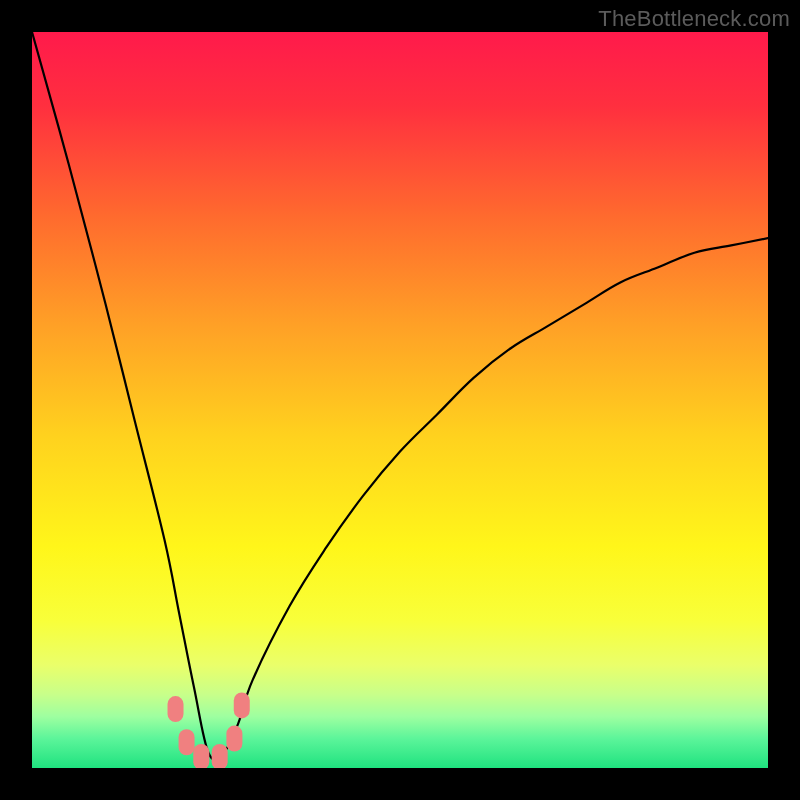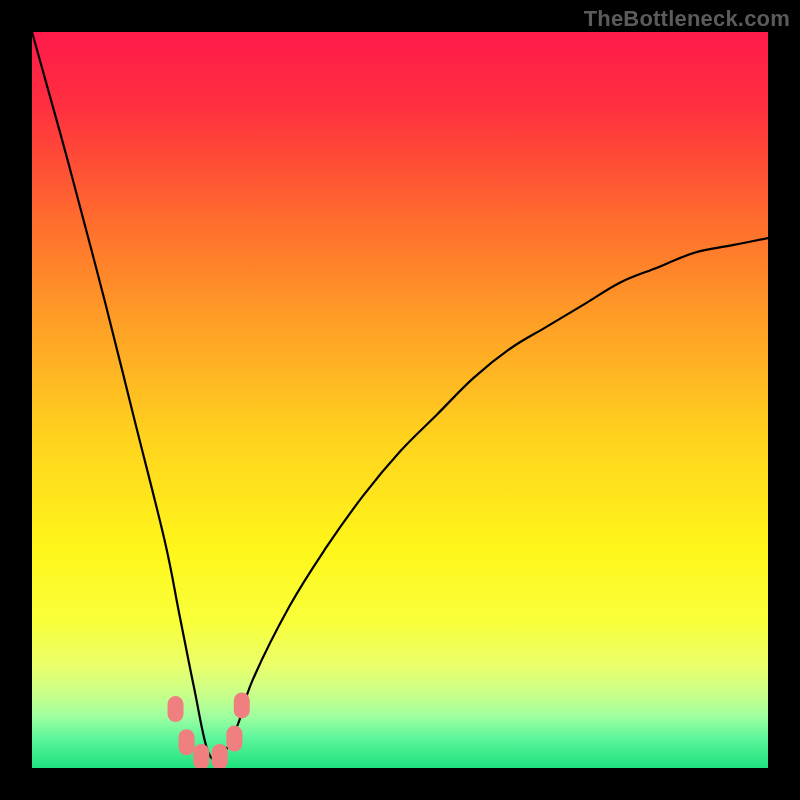--- a/index.html
+++ b/index.html
@@ -39,21 +39,21 @@
     top: 0;
     width: 100%;
     height: 100%;
   }
   .watermark {
     position: absolute;
     top: 6px;
     right: 10px;
     font-family: Arial, Helvetica, sans-serif;
     font-size: 22px;
-    font-weight: 700;
+    font-weight: 400;
     color: #5b5b5b;
     letter-spacing: 0.2px;
   }
 </style>
 </head>
 <body>
 
 <div class="frame">
 
   <div class="watermark">TheBottleneck.com</div>

